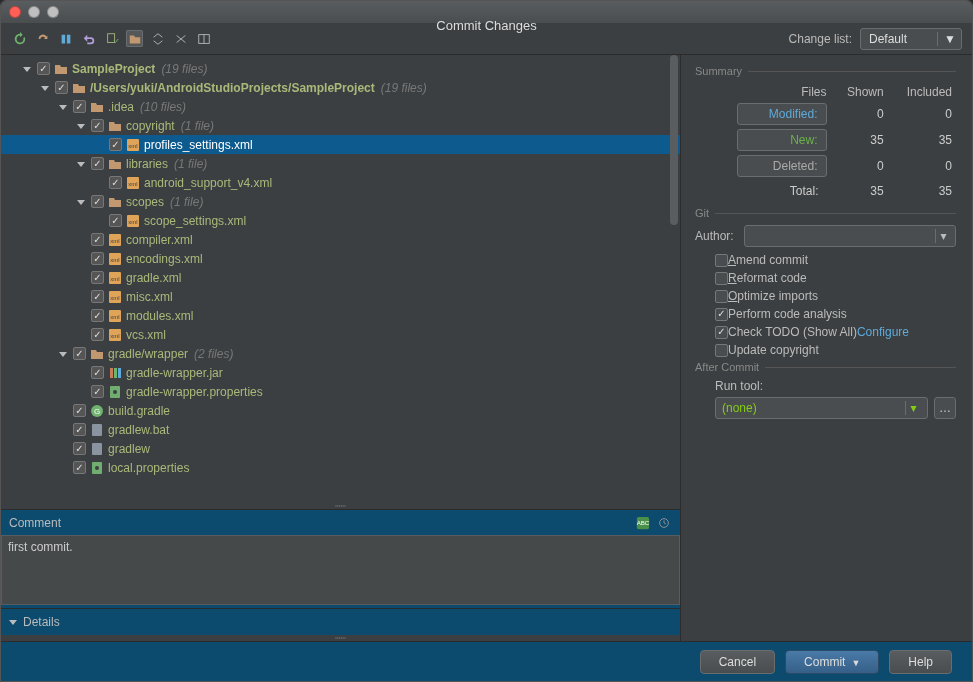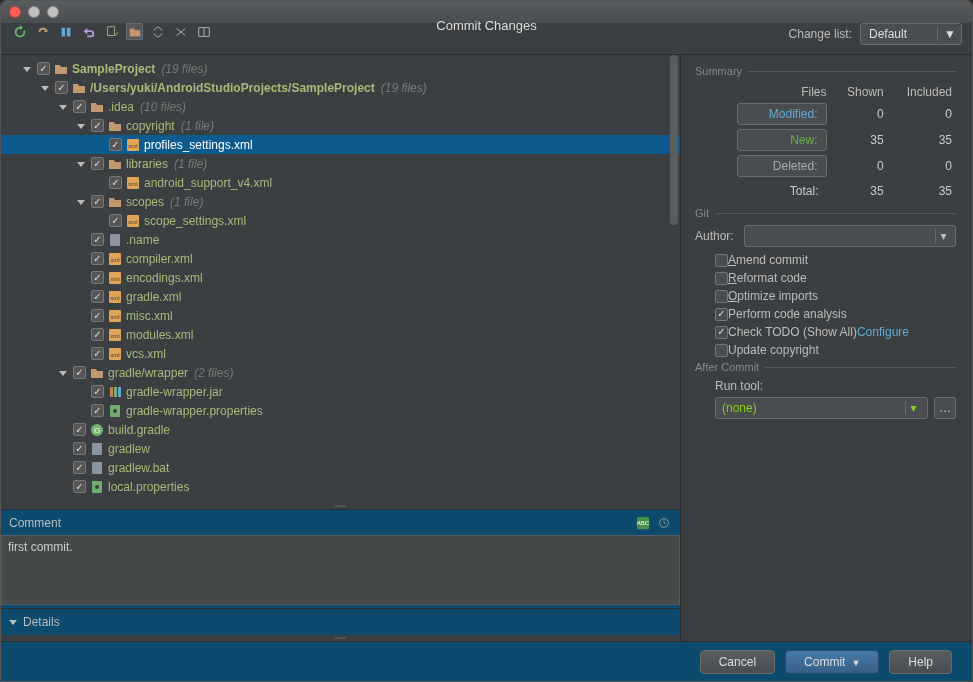--- a/index.html
+++ b/index.html
@@ -3,21 +3,21 @@
 <meta charset="utf-8">
 <style>
 * { box-sizing: border-box; margin: 0; padding: 0; }
 body { font-family: "Lucida Grande", Arial, sans-serif; font-size: 12px; background: #2b2b2b; color: #bbbbbb; width: 973px; height: 682px; overflow: hidden; }
 .window { width: 973px; height: 682px; background: #3c3f41; border: 1px solid #555; border-radius: 6px 6px 0 0; display: flex; flex-direction: column; }
 .titlebar { height: 22px; background: linear-gradient(#5a5d5f,#4a4d4f); display: flex; align-items: center; padding: 0 8px; border-radius: 6px 6px 0 0; position: relative; }
 .traffic { display: flex; gap: 7px; }
 .t-btn { width: 12px; height: 12px; border-radius: 50%; border: 1px solid rgba(0,0,0,0.25); }
 .t-close { background: #ff5f57; } .t-min { background: #bfbfbf; } .t-max { background: #bfbfbf; }
 .titlebar-title { position: absolute; left: 0; right: 0; text-align: center; color: #ddd; font-size: 13px; margin-top: 26px; }
-.toolbar { height: 32px; background: #3c3f41; display: flex; align-items: flex-start; padding: 0 10px; gap: 6px; border-bottom: 1px solid #2b2b2b; }
+.toolbar { height: 32px; background: #3c3f41; display: flex; align-items: center; padding: 0 10px; gap: 6px; border-bottom: 1px solid #2b2b2b; }
 .tb-icon { width: 17px; height: 17px; display: inline-flex; align-items: center; justify-content: center; border-radius: 2px; cursor: pointer; color: #9fa2a4; }
 .tb-icon.active { background: #555759; box-shadow: inset 0 0 0 1px #6a6d6f; }
 .tb-icon svg { width: 14px; height: 14px; }
 .toolbar-right { margin-left: auto; display: flex; align-items: center; gap: 8px; }
 .change-list-lbl { color: #bbb; }
 .change-list-sel { background: #4a4d4f; border: 1px solid #6a6d6f; border-radius: 3px; padding: 3px 8px; color: #ddd; display: flex; align-items: center; gap: 30px; }
 .change-list-sel .arrow { width: 16px; border-left: 1px solid #6a6d6f; padding-left: 6px; }
 
 .main { flex: 1; display: flex; overflow: hidden; }
 .left { width: 680px; display: flex; flex-direction: column; border-right: 1px solid #2b2b2b; }
@@ -290,31 +290,20 @@
               </svg>
             </span>
             <span class="fname">scope_settings.xml</span>
           </div>
           <div class="row">
             <span class="indent" style="width: 74px;"></span>
             <span class="arrow-toggle"></span>
             <span class="chk checked"></span>
             <span class="file-icon">
               <svg viewBox="0 0 14 14">
-                <rect x="2" y="1" width="10" height="12" fill="#8a93a0" rx="1"></rect>
-              </svg>
-            </span>
-            <span class="fname">.name</span>
-          </div>
-          <div class="row">
-            <span class="indent" style="width: 74px;"></span>
-            <span class="arrow-toggle"></span>
-            <span class="chk checked"></span>
-            <span class="file-icon">
-              <svg viewBox="0 0 14 14">
                 <rect x="1" y="1" width="12" height="12" fill="#e0a458" rx="1"></rect>
                 <text x="7" y="10" font-size="6" text-anchor="middle" fill="#3c3f41">xml</text>
               </svg>
             </span>
             <span class="fname">compiler.xml</span>
           </div>
           <div class="row">
             <span class="indent" style="width: 74px;"></span>
             <span class="arrow-toggle"></span>
             <span class="chk checked"></span>
@@ -429,32 +418,32 @@
           </div>
           <div class="row">
             <span class="indent" style="width: 56px;"></span>
             <span class="arrow-toggle"></span>
             <span class="chk checked"></span>
             <span class="file-icon">
               <svg viewBox="0 0 14 14">
                 <rect x="2" y="1" width="10" height="12" fill="#8a93a0" rx="1"></rect>
               </svg>
             </span>
+            <span class="fname">gradlew.bat</span>
+          </div>
+          <div class="row">
+            <span class="indent" style="width: 56px;"></span>
+            <span class="arrow-toggle"></span>
+            <span class="chk checked"></span>
+            <span class="file-icon">
+              <svg viewBox="0 0 14 14">
+                <rect x="2" y="1" width="10" height="12" fill="#8a93a0" rx="1"></rect>
+              </svg>
+            </span>
             <span class="fname">gradlew</span>
-          </div>
-          <div class="row">
-            <span class="indent" style="width: 56px;"></span>
-            <span class="arrow-toggle"></span>
-            <span class="chk checked"></span>
-            <span class="file-icon">
-              <svg viewBox="0 0 14 14">
-                <rect x="2" y="1" width="10" height="12" fill="#8a93a0" rx="1"></rect>
-              </svg>
-            </span>
-            <span class="fname">gradlew.bat</span>
           </div>
           <div class="row">
             <span class="indent" style="width: 56px;"></span>
             <span class="arrow-toggle"></span>
             <span class="chk checked"></span>
             <span class="file-icon">
               <svg viewBox="0 0 14 14">
                 <rect x="2" y="1" width="10" height="12" fill="#6fae6f" rx="1"></rect>
                 <circle cx="7" cy="7" r="2" fill="#3c3f41"></circle>
               </svg>

